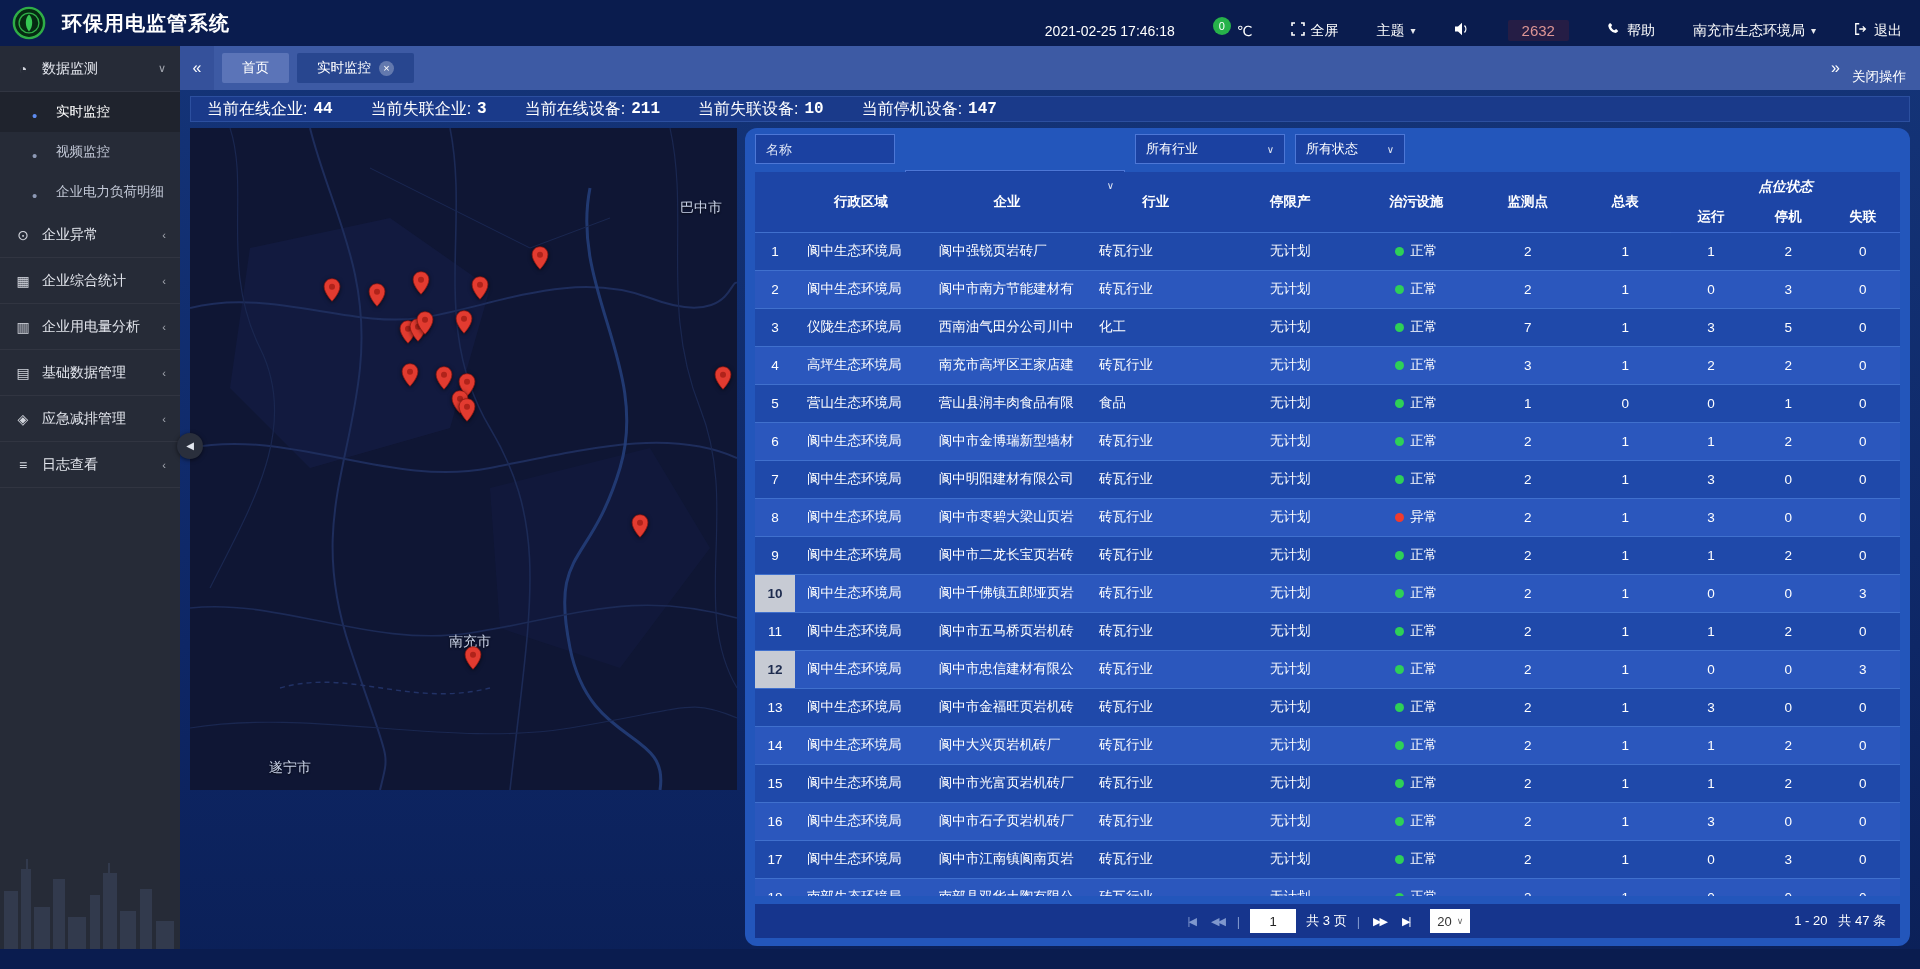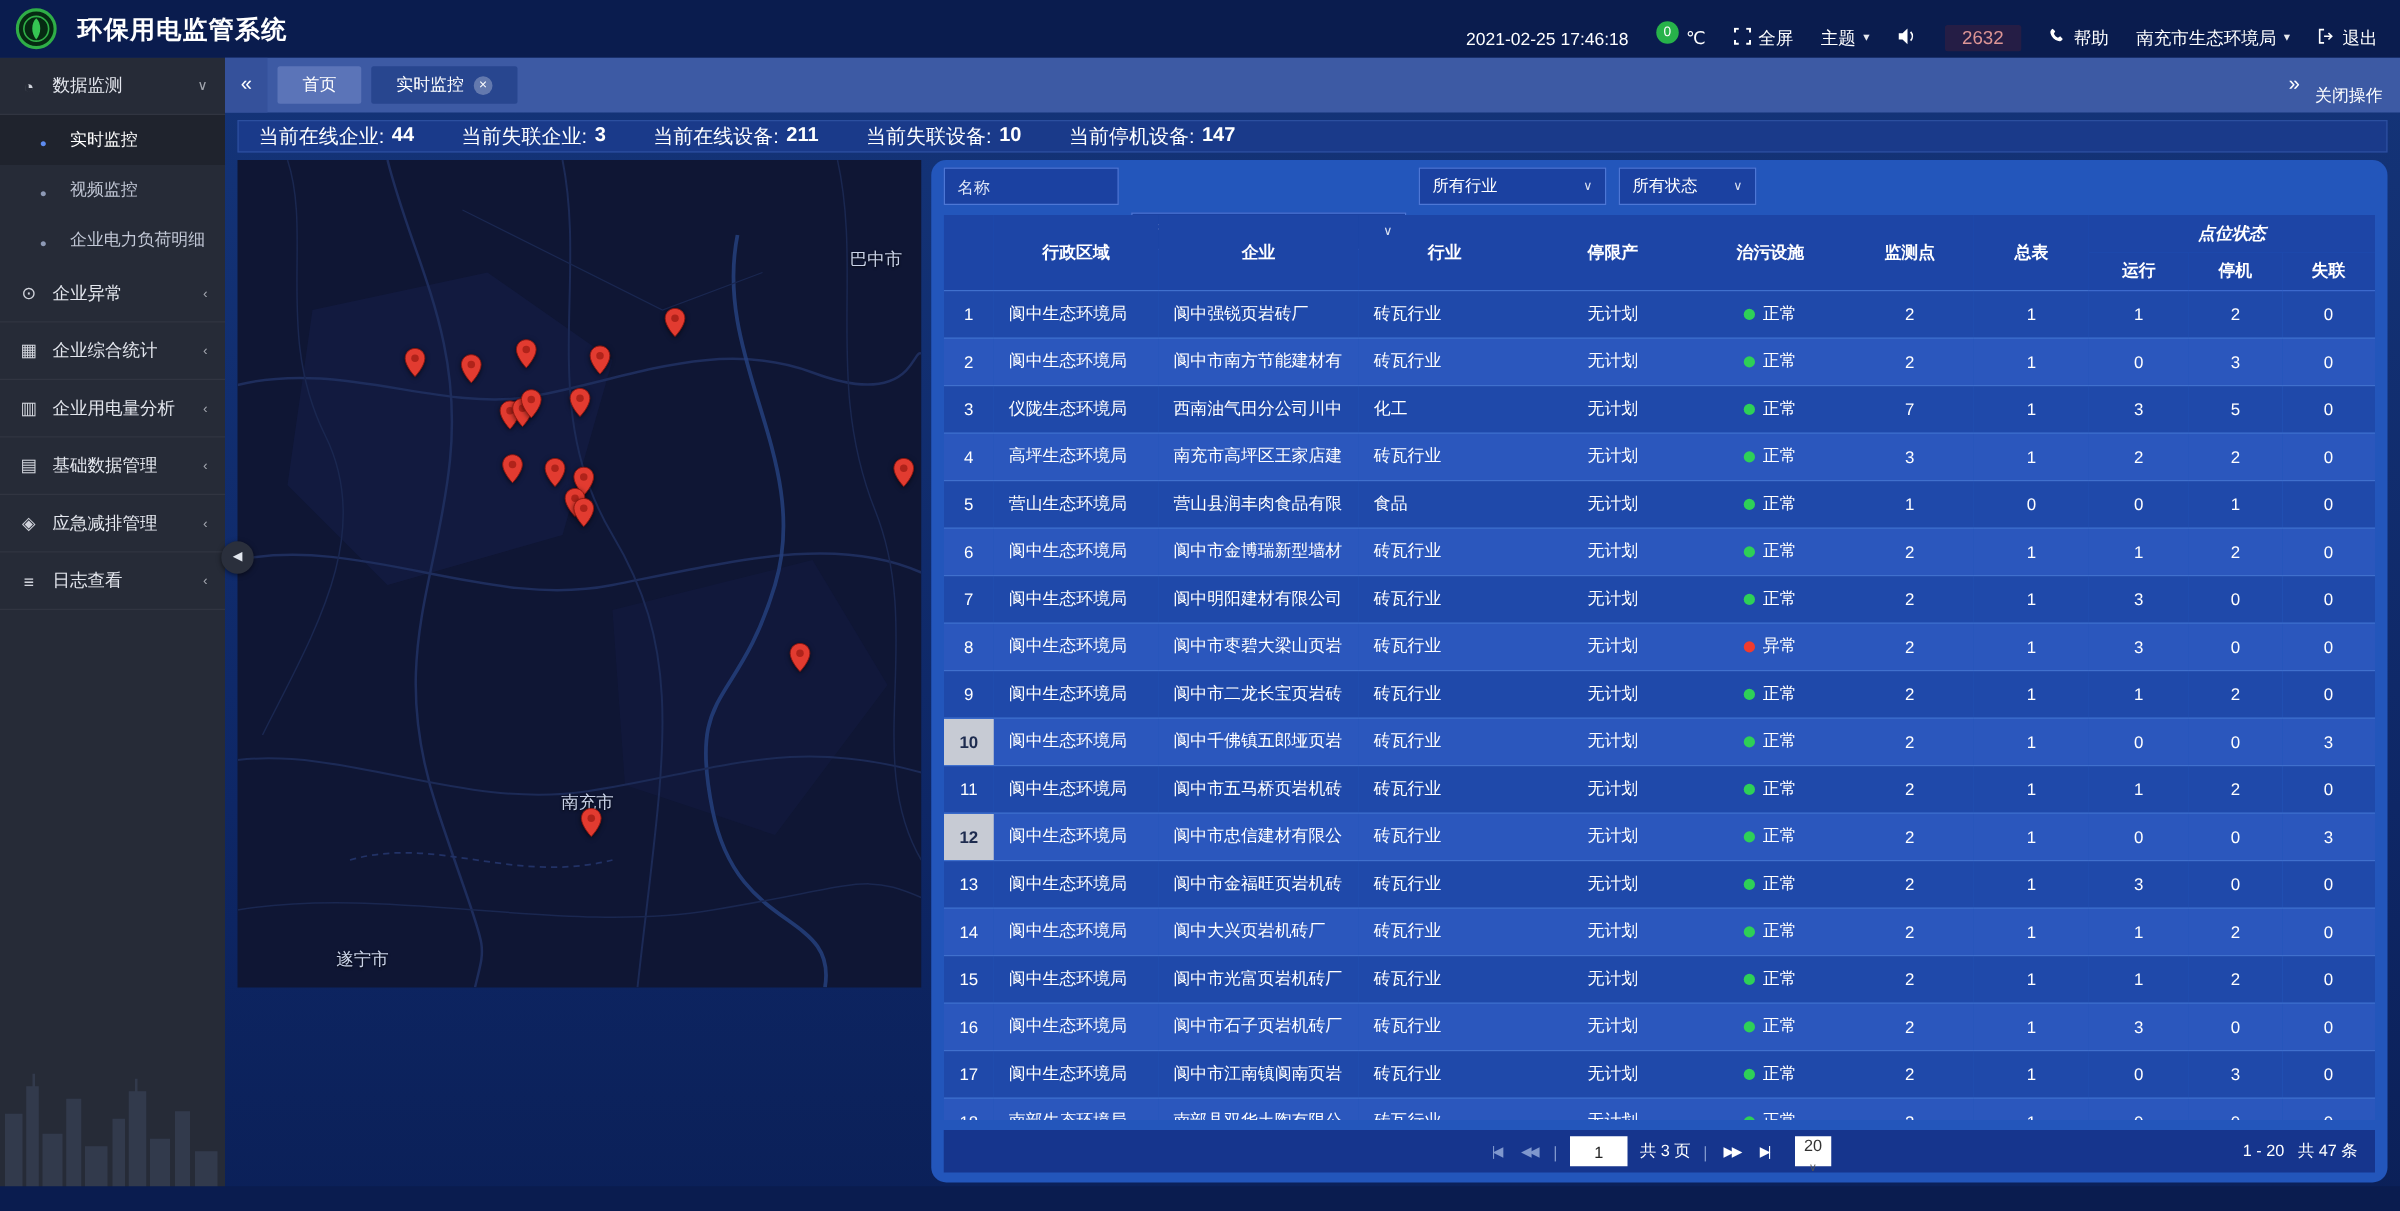--- a/index.html
+++ b/index.html
@@ -8,21 +8,21 @@
     font-family:"Liberation Sans","DejaVu Sans",sans-serif;
     background:#0d2464; color:#fff; font-size:14px; position:relative;
   }
 
   
   .topbar { height:46px; background:#0a1c4e; display:flex; align-items:center;
             justify-content:space-between; padding:0 18px 0 12px; position:relative; z-index:10; }
   .logo-area { display:flex; align-items:center; gap:16px; }
   .logo { width:34px; height:34px; display:flex; }
   .app-title { font-size:20px; font-weight:bold; letter-spacing:1px; }
-  .topbar-right { display:flex; gap:22px; font-size:14px;margin-top:15px; }
+  .topbar-right { display:flex; gap:38px; font-size:14px;margin-top:15px; }
   .tr-item { display:flex; align-items:center; gap:6px; cursor:pointer; white-space:nowrap; }
   .temp-badge { width:18px; height:18px; border-radius:50%; background:#27b24a; color:#fff;
                 font-size:11px; display:flex; align-items:center; justify-content:center; margin-top:-10px; }
   .alarm-num { color:#dd9595; font-size:15px; background:rgba(120,30,45,.25); padding:2px 14px; border-radius:2px; }
   .caret { font-size:10px; opacity:.9; }
 
   
   .layout { display:flex; height:923px; }
 
   
@@ -51,21 +51,21 @@
   .tab.active { background:#28468f; }
   .tab-close { width:15px; height:15px; border-radius:50%; background:rgba(255,255,255,.28);
                display:flex; align-items:center; justify-content:center; font-size:11px; line-height:1; }
   .tabbar-right { margin-left:auto; display:flex; align-items:center; gap:12px; padding-right:14px; }
   .close-ops { font-size:13.5px; cursor:pointer;margin-top:17px; }
 
   
   .statsbar { margin:6px 10px; height:26px; background:#1a3a8a; border:1px solid #2c4f9f;
               display:flex; align-items:center; gap:38px; padding:0 16px; font-size:16px; flex-shrink:0; }
   .stat-item { display:flex; align-items:center; white-space:nowrap; }
-  .stat-value { margin-left:6px; font-weight:bold; }
+  .stat-value { margin-left:6px; font-weight:bold;font-family:Liberation Mono, monospace; }
 
   
   .content { display:flex; align-items:flex-start; gap:8px; padding:0 10px; }
 
   
   .map-col { width:547px; flex-shrink:0; position:relative; }
   .map { width:547px; height:662px; background:#0f1634; position:relative; overflow:hidden; }
   .roads { position:absolute; inset:0; }
   .map-city { position:absolute; transform:translate(-50%,-50%); color:#cbd4e9; font-size:14px;
               text-shadow:0 1px 2px rgba(0,0,0,.8); white-space:nowrap; }
@@ -107,21 +107,21 @@
   
   .pager { height:34px; margin-top:8px; background:#16358d; display:flex; align-items:center;
            position:relative; font-size:13px; flex-shrink:0; }
   .pager-center { margin:0 auto; display:flex; align-items:center; gap:10px; }
   .pg-btn { color:#fff; font-size:11px; letter-spacing:-2px; padding:0 3px; cursor:pointer; }
   .pg-btn.disabled { color:#7f97cd; cursor:default; }
   .pg-sep { color:#7f97cd; }
   .pg-input { width:46px; height:24px; border:none; text-align:center; font-size:13px; color:#222;
               background:#fff; font-family:inherit; outline:none; }
   .pg-size { background:#fff; color:#333; height:24px; padding:0 7px; display:inline-flex;
-             align-items:center; gap:5px; cursor:pointer; margin-left:8px;flex-direction:column; }
+             align-items:center; gap:5px; cursor:pointer; margin-left:8px; }
   .pg-size .caret { color:#555; font-size:9px; }
   .pager-right { position:absolute; right:14px; }
 
   .bottom-strip { position:absolute; left:0; bottom:0; width:100%; height:20px; background:#0a1c4f; z-index:6; }
 </style>
 </head>
 <body>
 
 <header class="topbar">
   <div class="logo-area">

